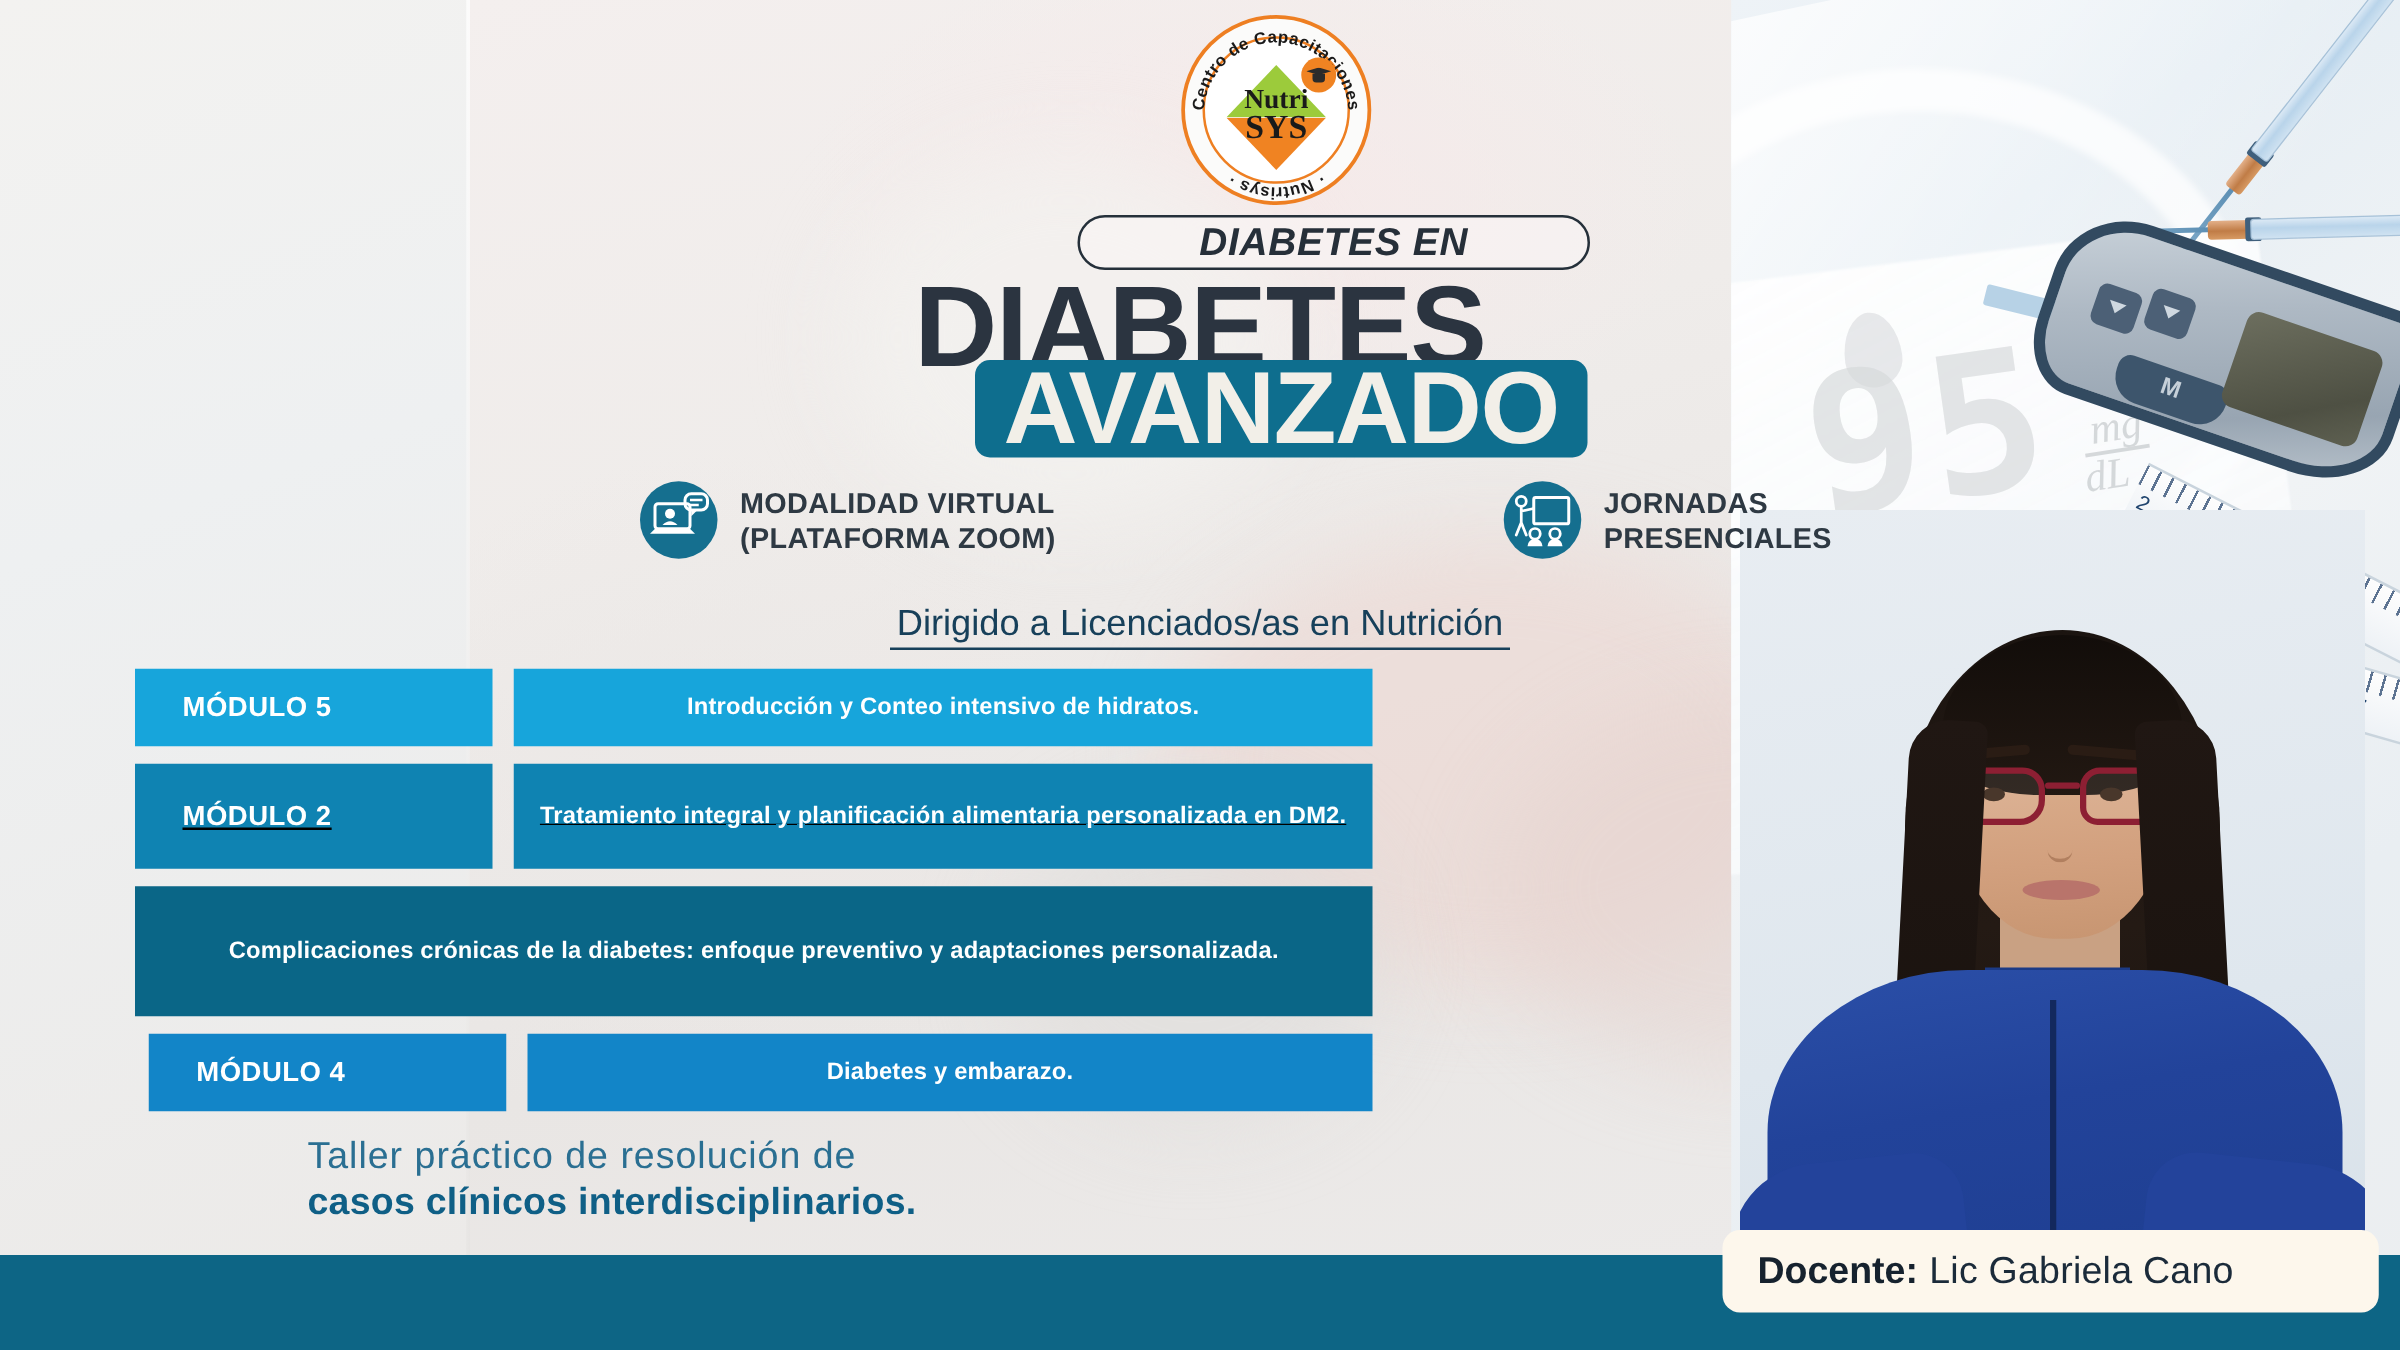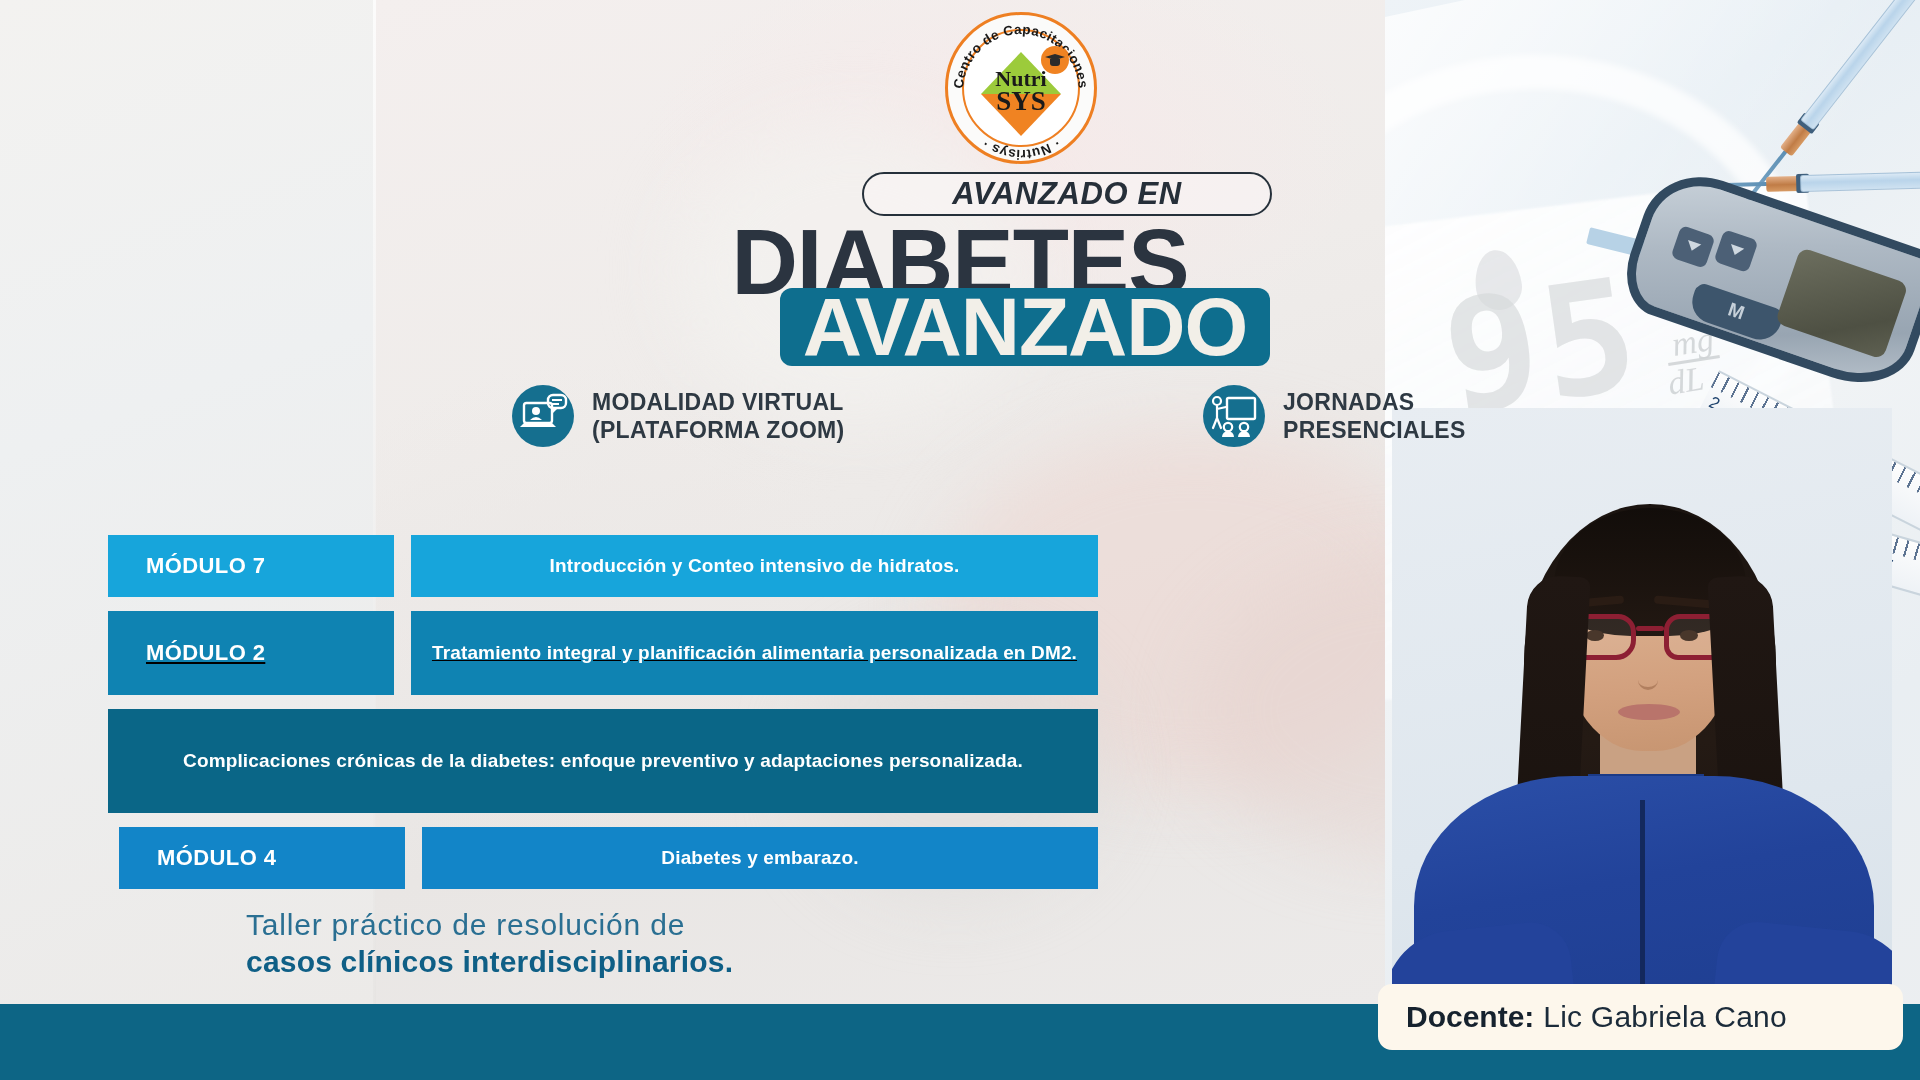--- a/index.html
+++ b/index.html
@@ -468,21 +468,21 @@
     <div class="diamond-bot"></div>
     <div class="ltext1">Nutri</div>
     <div class="ltext2">SYS</div>
     <div class="cap">
       <div class="mortar"></div>
         <div class="base"></div>
     </div>
   </div>
 
   <div class="pill">
-    <span>AVANZADO EN</span>
+    <span>DIABETES EN</span>
   </div>
   <div class="h-diabetes" style="color: rgb(43, 52, 64);">DIABETES</div>
   <div class="avanzado-bar" style="background: rgb(14, 110, 142);"></div>
   <div class="h-avanzado" style="color: rgb(242, 239, 232);">AVANZADO</div>
 
   <div class="modality m1">
     <div class="mod-icon">
       <svg viewBox="0 0 62 62" width="62" height="62">
         <rect x="12" y="18" width="28" height="20" rx="2.5" fill="none" stroke="#fff" stroke-width="2.4"></rect>
         <path d="M8 42 h36 l-4-4 H12 Z" fill="#fff"></path>
@@ -511,24 +511,27 @@
         <circle cx="41" cy="42" r="4.2" fill="none" stroke="#fff" stroke-width="2.2"></circle>
         <path d="M35 52 a6 6 0 0 1 12 0 Z" fill="#fff"></path>
       </svg>
     </div>
     <div class="mod-text">
       <div>JORNADAS</div>
       <div>PRESENCIALES</div>
     </div>
   </div>
 
+  <div class="dirigido">
+    <span>Dirigido a Licenciados/as en Nutrición</span>
+  </div>
 
   <div class="modules" id="modules-list">
       <div class="mod-row" style="height: 62px;">
-        <div class="mod-label" style="background: rgb(23, 165, 219);">MÓDULO 7</div>
+        <div class="mod-label" style="background: rgb(23, 165, 219);">MÓDULO 5</div>
         <div class="mod-desc" style="background: rgb(23, 165, 219);">Introducción y Conteo intensivo de hidratos.</div>
       </div>
       <div class="mod-row" style="height: 84px; text-decoration: underline;">
         <div class="mod-label" style="background: rgb(15, 131, 178);">MÓDULO 2</div>
         <div class="mod-desc" style="background: rgb(15, 131, 178);">Tratamiento integral y planificación alimentaria personalizada en DM2.</div>
       </div>
       <div class="mod-row" style="height: 104px;">
         <div class="mod-desc" style="background: rgb(10, 102, 135);">Complicaciones crónicas de la diabetes: enfoque preventivo y adaptaciones personalizada.</div>
       </div>
       <div class="mod-row" style="height: 62px;">

